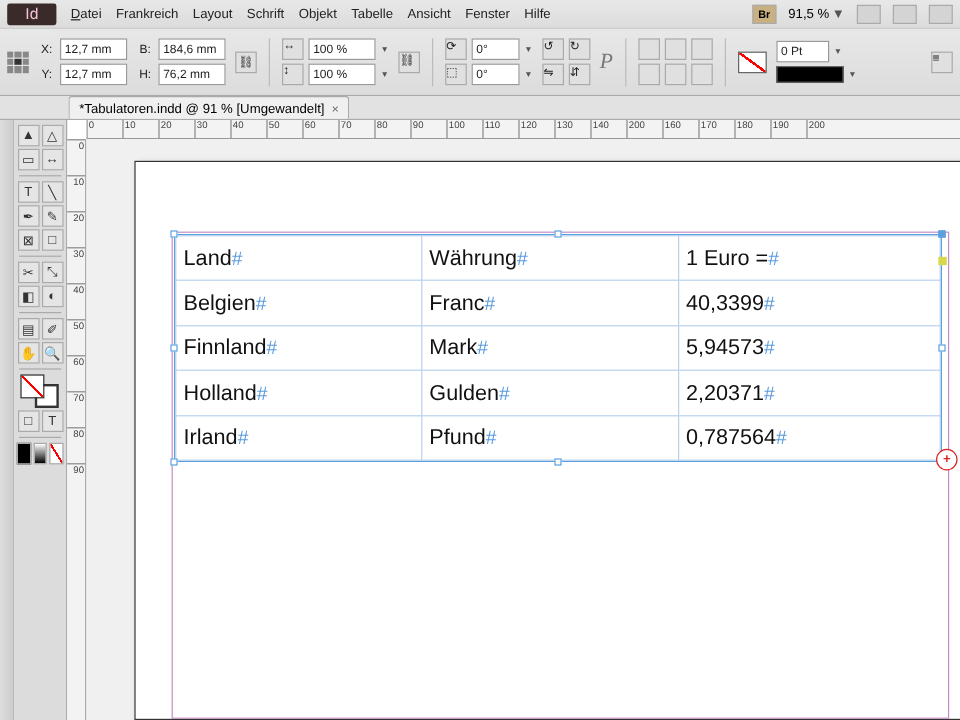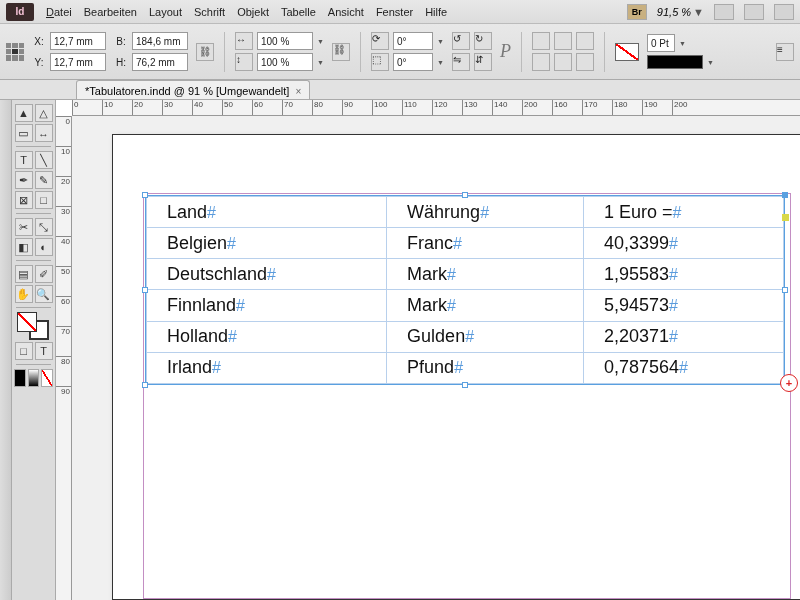--- a/index.html
+++ b/index.html
@@ -1,37 +1,37 @@
 <!DOCTYPE html>
 <html><head>
 <meta charset="utf-8">
 <style>
   * { box-sizing: border-box; margin: 0; padding: 0; font-family: "Segoe UI", Tahoma, sans-serif; }
   body { background: #fff; width: 800px; height: 600px; overflow: hidden; position: relative; font-size: 11px; }
   .menubar { display: flex; align-items: center; background: linear-gradient(#e8e8e8,#dcdcdc); height: 24px; border-bottom: 1px solid #bbb; padding: 0 6px; gap: 12px; }
-  .menubar .logo { width: 28px; height: 18px; background: #3a2a2a; color: #f4c2d6; font-weight: bold; font-size: 10px; display:flex; align-items:center; justify-content:center; border-radius:2px;}
+  .menubar .logo { width: 41px; height: 18px; background: #3a2a2a; color: #f4c2d6; font-weight: normal; font-size: 13px; display:flex; align-items:center; justify-content:center; border-radius:2px;}
   .menubar .menu-item { color: #222; cursor: default; }
   .menubar .menu-item u { text-decoration: underline; }
   .menubar .right { margin-left: auto; display:flex; align-items:center; gap:10px; }
   .menubar .zoom { display:flex; align-items:center; gap:2px; }
-  .menubar .zoom span { font-size:11px;font-style:italic; }
+  .menubar .zoom span { font-size:11px; }
   .menubar .iconbtn { width:20px; height:16px; background:#d4d4d4; border:1px solid #aaa; }
 
   .controlbar { height: 56px; background: linear-gradient(#e8e8e8,#dcdcdc); border-bottom:1px solid #aaa; display:flex; align-items:center; padding:4px 6px; gap:8px; font-size:10px; color:#222;}
   .cb-group { display:flex; flex-direction:column; gap:3px; }
   .cb-row { display:flex; align-items:center; gap:4px; }
   .cb-label { width:14px; text-align:center; }
   .cb-input { width:56px; height:18px; border:1px solid #999; background:#fff; font-size:10px; padding:0 3px; display:flex; align-items:center;}
   .cb-sep { width:1px; height:40px; background:#bbb; margin:0 2px;}
   .cb-icon { width:18px; height:18px; border:1px solid #aaa; background:#e0e0e0; display:inline-block;}
   .cb-swatch { width:24px; height:18px; border:1px solid #666;}
   .cb-swatch.nofill { background:linear-gradient(to top right, #fff 46%, red 46%, red 54%, #fff 54%); }
   .cb-swatch.black { background:#000; }
 
-  .tabbar { height:20px; background:#e2e2e2; border-bottom:1px solid #aaa; display:flex; align-items:flex-end; padding-left:76px;}
+  .tabbar { height:20px; background:#e2e2e2; border-bottom:1px solid #aaa; display:flex; align-items:flex-end; padding-left:57px;}
   .tab { background:#f0f0f0; border:1px solid #aaa; border-bottom:none; height:19px; padding:2px 8px 0 8px; font-size:11px; display:flex; align-items:center; gap:6px; border-radius:3px 3px 0 0;}
   .tab .close { color:#666; font-size:10px; }
 
   .workspace { position:absolute; top:100px; left:0; right:0; bottom:0; }
   .left-strip { position:absolute; left:0; top:0; width:12px; height:100%; background:linear-gradient(to right,#ddd,#ccc); border-right:1px solid #aaa;}
   .tools { position:absolute; left:12px; top:0; width:44px; height:100%; background:#dcdcdc; border-right:1px solid #aaa; padding:4px 2px; }
   .tool-row { display:flex; gap:2px; margin-bottom:2px; justify-content:center;}
   .tool { width:18px; height:18px; background:#e5e5e5; border:1px solid #aaa; display:flex; align-items:center; justify-content:center; font-size:11px; color:#333;}
   .tool.fillstroke { width:38px; height:28px; position:relative; background:none; border:none;}
   .tool.fillstroke .fsq { position:absolute; width:20px; height:20px; border:1px solid #333;}
@@ -54,31 +54,31 @@
   .frame .h-tl{left:-4px;top:-4px;}
   .frame .h-bl{left:-4px;bottom:-4px;} .frame .h-br{right:-4px;bottom:-4px;}
   .frame .h-tm{left:50%;top:-4px;margin-left:-3px;} .frame .h-bm{left:50%;bottom:-4px;margin-left:-3px;}
   .frame .h-ml{left:-4px;top:50%;margin-top:-3px;} .frame .h-mr{right:-4px;top:50%;margin-top:-3px;}
   .frame .h-tr2{right:-4px;top:-4px;background:#5aa0e0;}
   .frame .h-yr{position:absolute;right:-5px;top:18px;width:7px;height:7px;background:#d8d84a;}
   .overset { position:absolute; right:-14px; bottom:-8px; width:18px; height:18px; border:1.5px solid #d22; border-radius:50%; display:flex; align-items:center; justify-content:center; background:#fff;}
   .overset::before { content:"+"; color:#d22; font-size:11px; font-weight:bold;}
 
   .tbl { width:100%; height:100%; border-collapse:collapse;}
-  .tbl td { border:1px solid #b8d0ec; padding:2px 20px; font-size:18px; font-family:"Times New Roman", serif; color:#111;}
+  .tbl td { border:1px solid #b8d0ec; padding:2px 6px; font-size:18px; font-family:"Times New Roman", serif; color:#111;}
   .tbl .hash { color:#5a9bdc; font-size:16px; }
   .chev{font-size:7px;color:#555;}
 </style>
 </head>
 <body>
 
 <div class="menubar">
   <div class="logo">Id</div>
   <span class="menu-item"><u>D</u><span></span>atei</span>
-  <span class="menu-item">Bearbeiten</span>
+  <span class="menu-item">Frankreich</span>
   <span class="menu-item">Layout</span>
   <span class="menu-item">Schrift</span>
   <span class="menu-item">Objekt</span>
   <span class="menu-item">Tabelle</span>
   <span class="menu-item">Ansicht</span>
   <span class="menu-item">Fenster</span>
   <span class="menu-item">Hilfe</span>
   <div class="right">
     <div class="iconbtn" style="display:flex;align-items:center;justify-content:center;font-size:9px;font-weight:bold;background:#c8b080;">Br</div>
     <div class="zoom">
@@ -174,21 +174,21 @@
     <div class="cb-row">
         <span class="cb-icon"></span>
         <span class="cb-icon"></span>
         <span class="cb-icon"></span>
       </div>
   </div>
   <div class="cb-sep"></div>
   <div class="cb-swatch nofill"></div>
   <div class="cb-group">
     <div class="cb-row">
-        <div class="cb-input" style="width:28px">0 Pt</div>
+        <div class="cb-input" style="width:44px">0 Pt</div>
         <span class="chev">▼</span>
       </div>
     <div class="cb-row">
         <div class="cb-swatch black" style="width:56px;height:14px"></div>
         <span class="chev">▼</span>
       </div>
   </div>
   <div class="cb-icon" style="margin-left:auto">≡</div>
 </div>
 
@@ -339,25 +339,20 @@
             <td><span>1 Euro =</span><span class="hash">#</span></td>
           </tr>
           </tbody>
             <tbody id="tblBody">
               <tr>
                 <td><span>Belgien</span><span class="hash">#</span></td>
                 <td><span>Franc</span><span class="hash">#</span></td>
                 <td><span>40,3399</span><span class="hash">#</span></td>
               </tr>
               <tr>
-                <td><span>Deutschland</span><span class="hash">#</span></td>
-                <td><span>Mark</span><span class="hash">#</span></td>
-                <td><span>1,95583</span><span class="hash">#</span></td>
-              </tr>
-              <tr>
                 <td><span>Finnland</span><span class="hash">#</span></td>
                 <td><span>Mark</span><span class="hash">#</span></td>
                 <td><span>5,94573</span><span class="hash">#</span></td>
               </tr>
               <tr>
                 <td><span>Holland</span><span class="hash">#</span></td>
                 <td><span>Gulden</span><span class="hash">#</span></td>
                 <td><span>2,20371</span><span class="hash">#</span></td>
               </tr>
               <tr>

